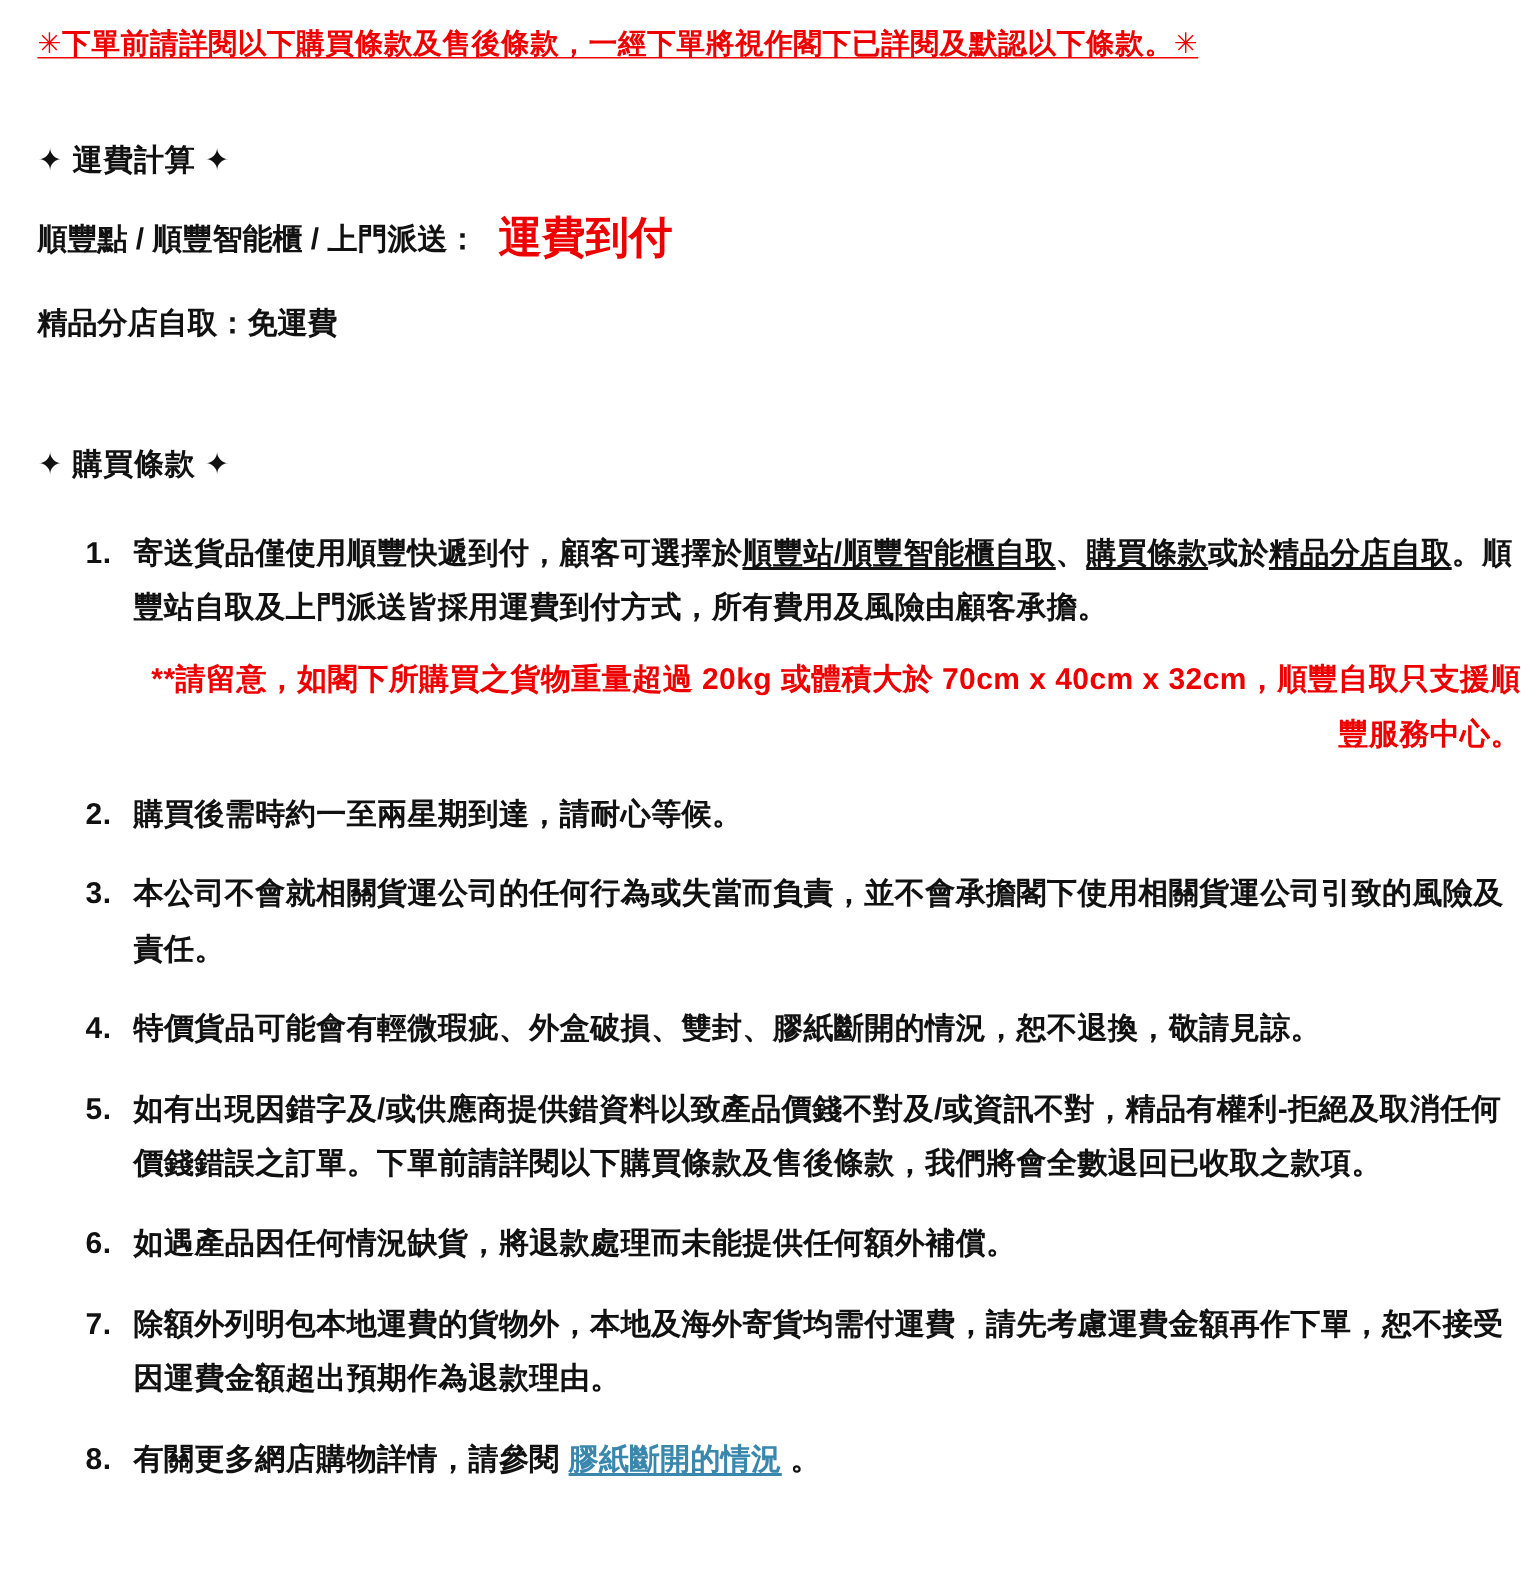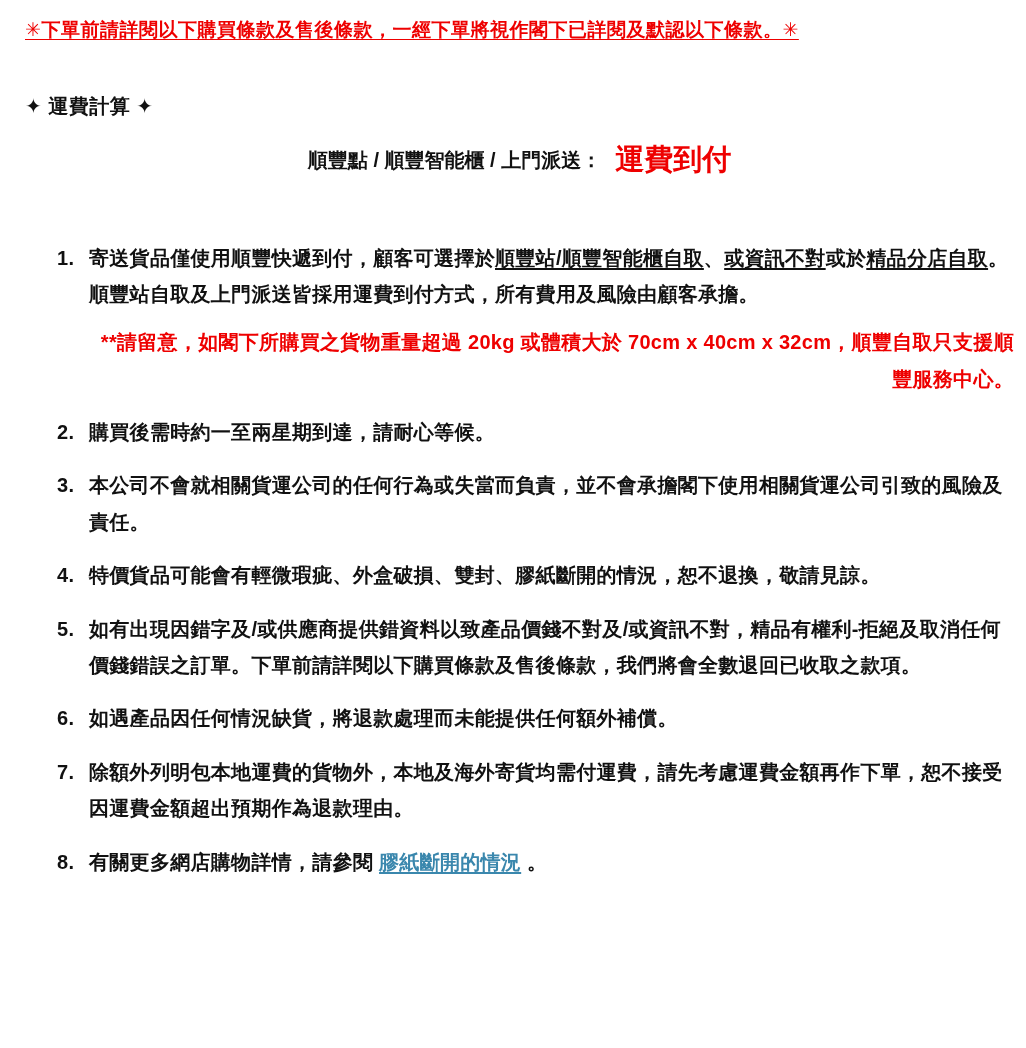--- a/index.html
+++ b/index.html
@@ -36,21 +36,20 @@
     text-underline-offset:4px;
     letter-spacing:.5px;
   }
   .shipping-section{margin-bottom:64px;}
   .ship-line{
     font-size:20px;
     margin:0 0 24px 0;
     line-height:1.6;
     display:flex;
     align-items:center;
-    justify-content:center;
   }
   .ship-value{
     color:var(--red);
     font-size:29px;
     line-height:1.1;
     margin-left:14px;
   }
   .terms-section{margin-top:10px;}
   ol.terms-list{
     list-style:none;
@@ -91,27 +90,29 @@
   <p class="notice">✳下單前請詳閱以下購買條款及售後條款，一經下單將視作閣下已詳閱及默認以下條款。✳</p>
 
   <div class="shipping-section">
     <h2 class="section-title">✦ 運費計算 ✦</h2>
 
     <p class="ship-line">
       <span>順豐點 / 順豐智能櫃 / 上門派送：</span>
       <span class="ship-value">運費到付</span>
     </p>
 
+    <p class="ship-line">精品分店自取：免運費</p>
   </div>
 
   <div class="terms-section">
+    <h2 class="section-title">✦ 購買條款 ✦</h2>
 
     <ol class="terms-list">
         <li>
-          <div class="para"><span>寄送貨品僅使用順豐快遞到付，顧客可選擇於</span><span class="u">順豐站/順豐智能櫃自取</span><span>、</span><span class="u">或資訊不對</span><span>或於</span><span class="u">精品分店自取</span><span>。順豐站自取及上門派送皆採用運費到付方式，所有費用及風險由顧客承擔。</span></div>
+          <div class="para"><span>寄送貨品僅使用順豐快遞到付，顧客可選擇於</span><span class="u">順豐站/順豐智能櫃自取</span><span>、</span><span class="u">購買條款</span><span>或於</span><span class="u">精品分店自取</span><span>。順豐站自取及上門派送皆採用運費到付方式，所有費用及風險由顧客承擔。</span></div>
           <div class="para red"><span>**請留意，如閣下所購買之貨物重量超過 20kg 或體積大於 70cm x 40cm x 32cm，順豐自取只支援順豐服務中心。</span></div>
         </li>
         <li>
           <div class="para"><span>購買後需時約一至兩星期到達，請耐心等候。</span></div>
         </li>
         <li>
           <div class="para"><span>本公司不會就相關貨運公司的任何行為或失當而負責，並不會承擔閣下使用相關貨運公司引致的風險及責任。</span></div>
         </li>
         <li>
           <div class="para"><span>特價貨品可能會有輕微瑕疵、外盒破損、雙封、膠紙斷開的情況，恕不退換，敬請見諒。</span></div>

